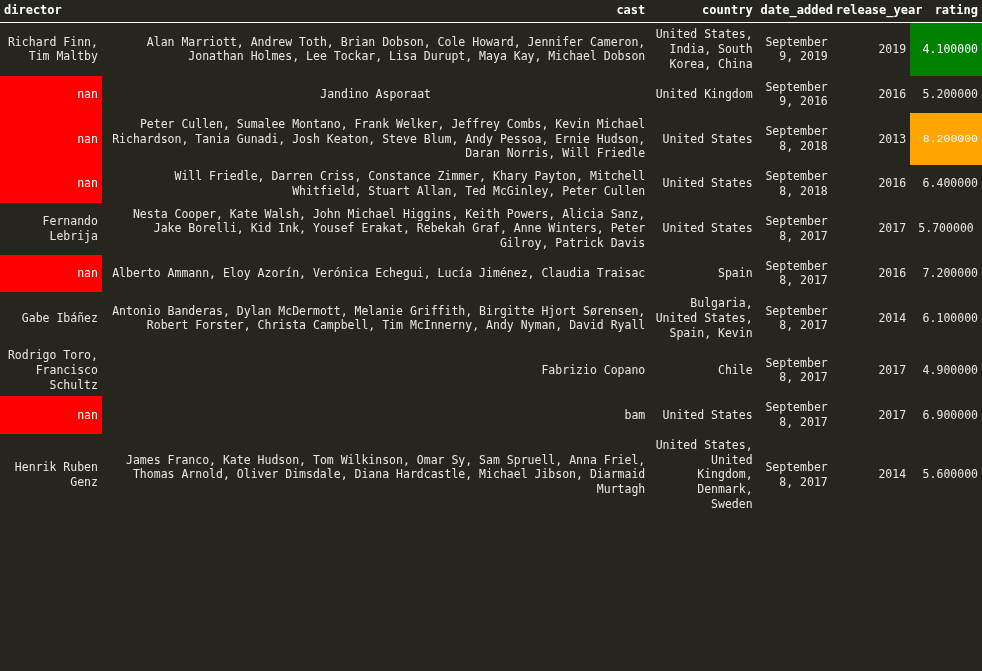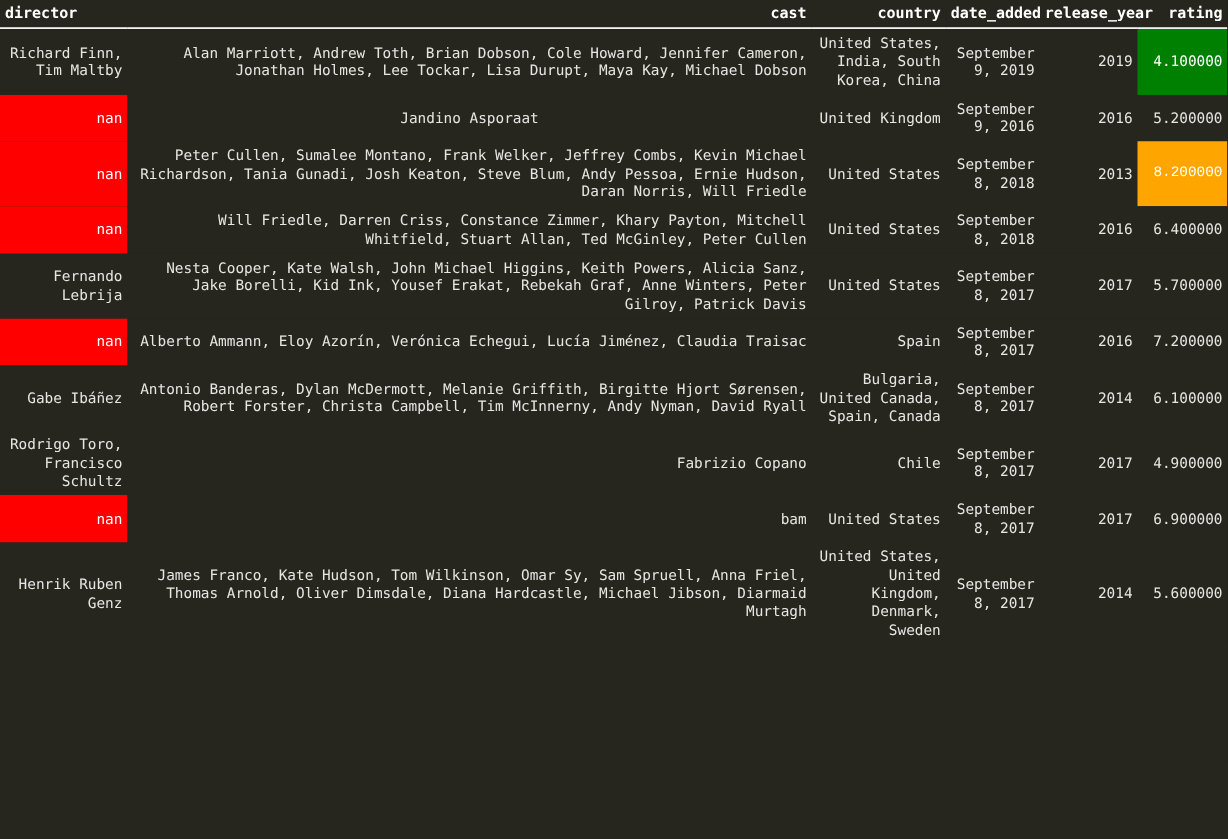--- a/index.html
+++ b/index.html
@@ -131,34 +131,34 @@
           <td style="text-align: right;">September 8, 2018</td>
           <td style="text-align: right;">2016</td>
           <td style="text-align: right;">6.400000</td>
         </tr>
         <tr>
           <td style="text-align: right;">Fernando Lebrija</td>
           <td style="text-align: right;">Nesta Cooper, Kate Walsh, John Michael Higgins, Keith Powers, Alicia Sanz, Jake Borelli, Kid Ink, Yousef Erakat, Rebekah Graf, Anne Winters, Peter Gilroy, Patrick Davis</td>
           <td style="text-align: right;">United States</td>
           <td style="text-align: right;">September 8, 2017</td>
           <td style="text-align: right;">2017</td>
-          <td style="text-align: right;">5.700000</td>
+          <td style="text-align: center;">5.700000</td>
         </tr>
         <tr>
           <td class="hl-red" style="text-align: right;">nan</td>
           <td style="text-align: right;">Alberto Ammann, Eloy Azorín, Verónica Echegui, Lucía Jiménez, Claudia Traisac</td>
           <td style="text-align: right;">Spain</td>
           <td style="text-align: right;">September 8, 2017</td>
           <td style="text-align: right;">2016</td>
           <td style="text-align: right;">7.200000</td>
         </tr>
         <tr>
           <td style="text-align: right;">Gabe Ibáñez</td>
           <td style="text-align: right;">Antonio Banderas, Dylan McDermott, Melanie Griffith, Birgitte Hjort Sørensen, Robert Forster, Christa Campbell, Tim McInnerny, Andy Nyman, David Ryall</td>
-          <td style="text-align: right;">Bulgaria, United Canada, Spain, Canada</td>
+          <td style="text-align: right;">Bulgaria, United States, Spain, Kevin</td>
           <td style="text-align: right;">September 8, 2017</td>
           <td style="text-align: right;">2014</td>
           <td style="text-align: right;">6.100000</td>
         </tr>
         <tr>
           <td style="text-align: right;">Rodrigo Toro, Francisco Schultz</td>
           <td style="text-align: right;">Fabrizio Copano</td>
           <td style="text-align: right;">Chile</td>
           <td style="text-align: right;">September 8, 2017</td>
           <td style="text-align: right;">2017</td>

